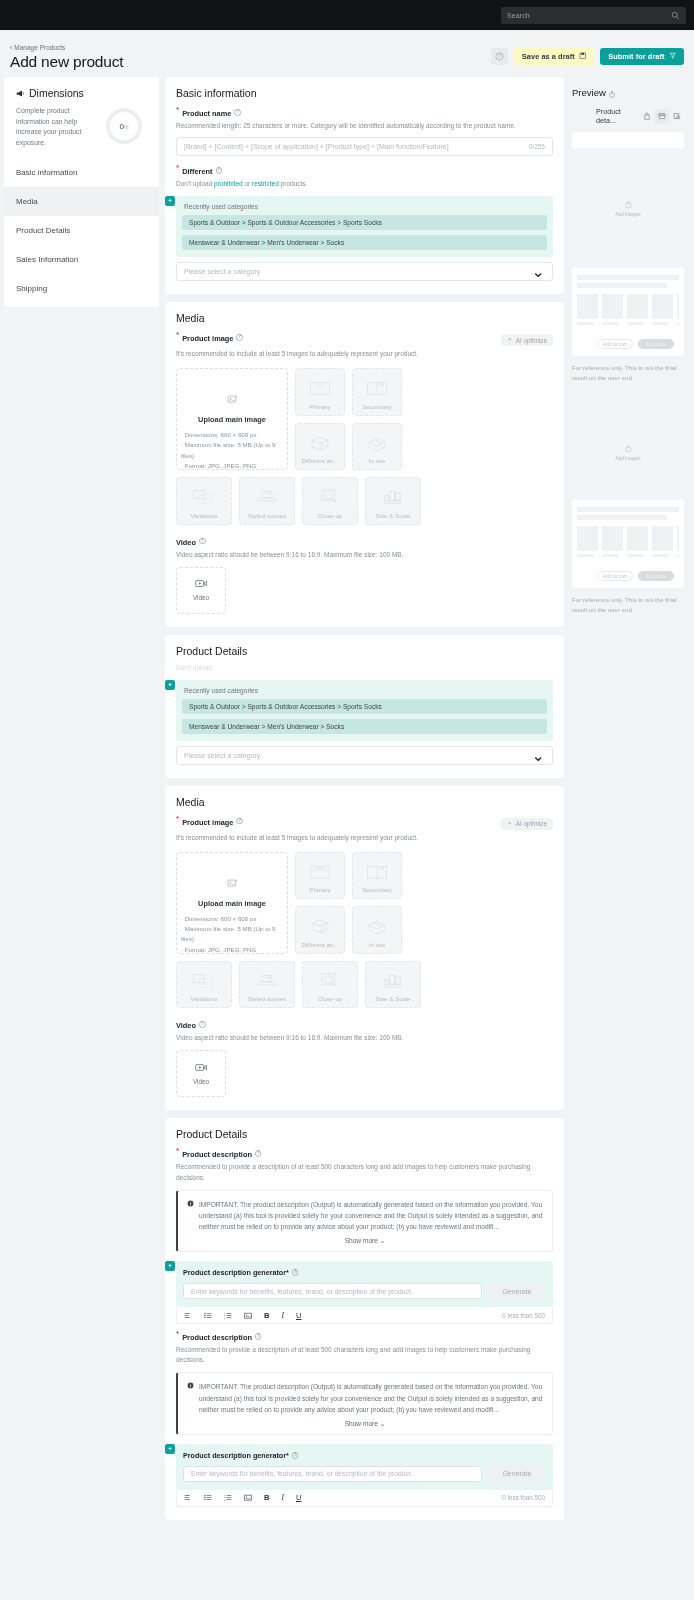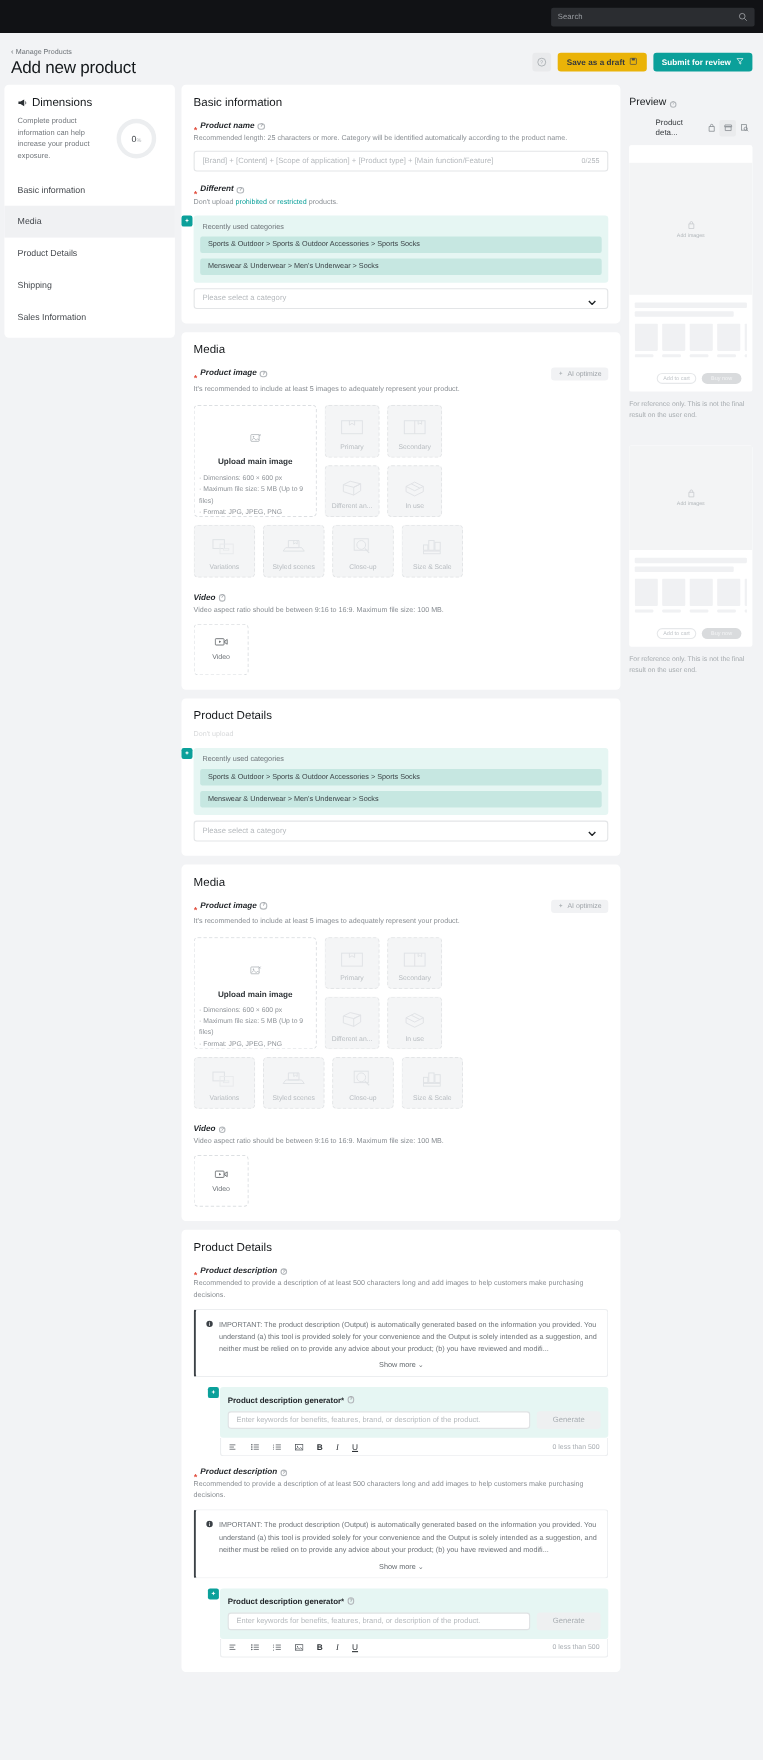--- a/index.html
+++ b/index.html
@@ -20,21 +20,21 @@
   .mag svg { display:block; }
 
   
   .header { background:#f2f3f5; padding:14px 10px 6px 10px; display:flex; align-items:center; justify-content:space-between; }
   .crumbwrap .crumb { font-size:6.5px; color:#6b7075; display:flex; align-items:center; gap:2px; margin-bottom:2px;}
   .crumbwrap .crumb .chev { font-size:7px; line-height:1; }
   .page-title { font-size:15.5px; font-weight:400; color:#14181b; letter-spacing:-.2px; }
   .header-actions { display:flex; align-items:center; gap:6px; padding-bottom:3px;}
   .icon-btn { width:17px; height:17px; border-radius:3px; background:#e9eaec; display:flex; align-items:center; justify-content:center; color:#80858a; font-size:8px; }
   .btn { height:17px; border-radius:3px; display:inline-flex; align-items:center; gap:4px; padding:0 8px; font-size:7.4px; font-weight:700; letter-spacing:.05px;}
-  .btn-draft { background:#eab308; color:#35393d; }
+  .btn-draft { background:#fef9c3; color:#35393d; }
   .btn-submit { background:#0ba09a; color:#fff; }
 
   
   .cols { display:flex; align-items:flex-start; gap:0; padding:0 10px 0 4px; }
   .left-col { width:155px; flex:none; }
   .mid-col { flex:1; margin-left:6px; margin-right:8px; }
   .right-col { width:112px; flex:none; }
 
   .card { background:#fff; border-radius:4px; }
 
@@ -48,21 +48,21 @@
   .donut { width:36px; height:36px; border-radius:50%; border:4px solid #eceef0; display:flex; align-items:center; justify-content:center; flex:none; margin-top:2px;}
   .donut-val { font-size:8px; color:#3f4449; }
   .donut-val span { font-size:5px; color:#a7abaf; }
   .nav-list { margin-top:10px; }
   .nav-item { height:29px; display:flex; align-items:center; padding:0 12px; font-size:8px; color:#45494e; }
   .nav-item.active { background:#f0f1f3; }
 
   
   .sec { padding:10px 11px 13px 11px; margin-bottom:8px; }
   .sec-title { font-size:10.5px; color:#16191c; margin-bottom:10px; }
-  .field-label { font-size:7.4px; font-weight:700; color:#22262a; display:flex; align-items:flex-end; gap:3px;font-style:italic;}
+  .field-label { font-size:7.4px; font-weight:700; color:#22262a; display:flex; align-items:flex-start; gap:3px;}
   .req::before { content:"*"; color:#e14a3a; font-size:8px; line-height:0; position:relative; top:1px; }
   .qmark { width:6.5px; height:6.5px; border-radius:50%; border:.6px solid #b4b8bc; color:#9da1a6; font-size:4.6px; display:inline-flex; align-items:center; justify-content:center; line-height:1;}
   .help { font-size:6.5px; color:#898e93; line-height:1.55; margin-top:3px; }
   .help a { color:#0ba09a; text-decoration:none;}
   .input { height:19px; border:1px solid #e3e5e7; border-radius:3px; display:flex; align-items:center; padding:0 7px; margin-top:6px; background:#fff;}
   .input .ph { flex:1; font-size:7px; color:#b5b9bd; }
   .input .cnt { font-size:6.5px; color:#b5b9bd; }
 
   
   .recent-wrap { position:relative; margin-top:7px; }
@@ -96,21 +96,21 @@
   .video-box { width:50px; height:47px; border:1px dashed #dcdfe2; border-radius:4px; display:flex; flex-direction:column; align-items:center; justify-content:center; gap:6px; margin-top:7px;}
   .video-box .cap { font-size:6.4px; color:#6d7277;}
 
   
   .notice { border:1px solid #eceef0; border-left:2.5px solid #3c4247; border-radius:3px; margin-top:7px; padding:8px 9px 6px 9px;}
   .notice-row { display:flex; gap:5px; }
   .notice-txt { font-size:6.6px; color:#6f7479; line-height:1.7; }
   .showmore { text-align:center; font-size:6.6px; color:#62686d; margin-top:5px;}
 
   
-  .gen-wrap { position:relative; margin-top:9px;margin-left:24px;}
+  .gen-wrap { position:relative; margin-top:9px;}
   .gen-box { background:#e6f6f3; border-radius:3px; padding:7px 7px 8px 7px;}
   .gen-lbl { font-size:7.2px; font-weight:700; color:#22262a; display:flex; align-items:center; gap:3px;}
   .gen-row { display:flex; gap:6px; margin-top:6px;}
   .gen-input { flex:1; height:16px; background:#fff; border:1px solid #dfe2e4; border-radius:3px; display:flex; align-items:center; padding:0 7px; font-size:6.8px; color:#b5b9bd;}
   .gen-btn { width:58px; height:16px; background:#eef0f1; border-radius:3px; display:flex; align-items:center; justify-content:center; font-size:7px; color:#a9aeb3;}
   .toolbar { border:1px solid #eceef0; border-top:none; border-radius:0 0 3px 3px; height:17px; display:flex; align-items:center; padding:0 7px; gap:12px;}
   .toolbar .sp { flex:1; }
   .toolbar .cnt { font-size:6.3px; color:#a9aeb3;}
   .tb-ico { color:#4b5156; display:flex; align-items:center;}
   .tb-b { font-size:7.6px; font-weight:700; color:#2d3236;}
@@ -173,21 +173,21 @@
           </svg>
       </div>
       <div class="btn btn-draft">
         <span>Save as a draft</span>
         <svg viewBox="0 0 12 12" width="7.5" height="7.5">
             <rect x="1.5" y="1.5" width="9" height="9" rx="1" fill="none" stroke="#45494d" stroke-width="1"></rect>
             <rect x="3.8" y="1.5" width="4.4" height="3.2" fill="#45494d"></rect>
           </svg>
       </div>
       <div class="btn btn-submit">
-        <span>Submit for review</span>
+        <span>Submit for draft</span>
         <svg viewBox="0 0 12 12" width="7.5" height="7.5">
             <path d="M1.6 2h8.8L7 6v4l-2-1.2V6z" fill="none" stroke="#fff" stroke-width="1" stroke-linejoin="round"></path>
           </svg>
       </div>
     </div>
   </div>
 
   <div class="cols">
 
     <div class="left-col">
@@ -209,24 +209,24 @@
           <div class="nav-item">
               <span>Basic information</span>
             </div>
           <div class="nav-item active">
               <span>Media</span>
             </div>
           <div class="nav-item">
               <span>Product Details</span>
             </div>
           <div class="nav-item">
+              <span>Sales Information</span>
+            </div>
+          <div class="nav-item">
               <span>Shipping</span>
-            </div>
-          <div class="nav-item">
-              <span>Sales Information</span>
             </div>
         </div>
       </div>
     </div>
 
     <div class="mid-col">
 
       <div class="card sec">
         <div class="sec-title">Basic information</div>
 

